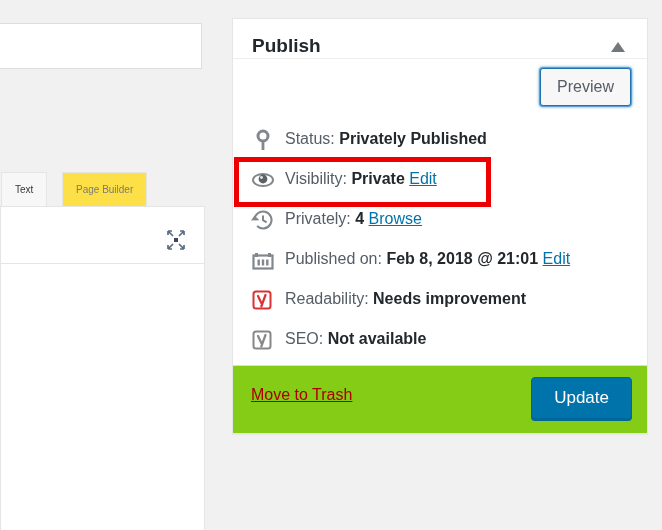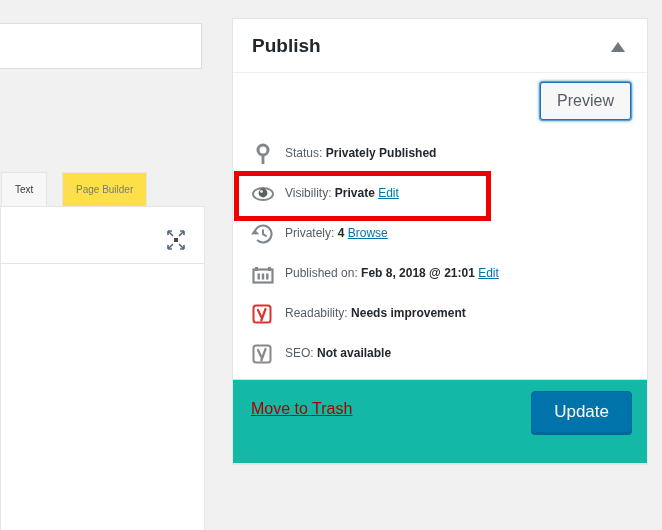--- a/index.html
+++ b/index.html
@@ -108,21 +108,21 @@
     left: 232px;
     top: 18px;
     width: 416px;
     background: #ffffff;
     border: 1px solid #e5e5e5;
     box-sizing: border-box;
     box-shadow: 0 1px 1px rgba(0,0,0,.04);
   }
   #publish-header {
     position: relative;
-    height: 54px;
+    height: 40px;
     border-bottom: 1px solid #eeeeee;
     box-sizing: border-box;
   }
   #publish-title {
     position: absolute;
     left: 19px;
     top: 16px;
     font-size: 19px;
     font-weight: 600;
     color: #23282d;
@@ -157,21 +157,21 @@
     font-family: "Liberation Sans", sans-serif;
   }
 
   #misc-actions {
     padding: 0 0 6px 0;
   }
   .misc-row {
     position: relative;
     min-height: 34px;
     padding: 8px 16px 8px 52px;
-    font-size: 12px;
+    font-size: 16px;
     color: #555d66;
     line-height: 24px;
     box-sizing: border-box;
   }
   .misc-icon {
     position: absolute;
     left: 17px;
     top: 8px;
     width: 26px;
     height: 26px;
@@ -197,22 +197,22 @@
     top: -2px;
     width: 257px;
     height: 50px;
     border: 5px solid #ee0000;
     box-sizing: border-box;
     pointer-events: none;
   }
 
   #publish-footer {
     position: relative;
-    height: 84px;
-    background: #14b8a6;
+    height: 68px;
+    background: #84cc16;
     border-top: 1px solid #ddd;
     box-sizing: border-box;
   }
   #trash-link {
     position: absolute;
     left: 18px;
     top: 20px;
     font-size: 16px;
     color: #a00;
     text-decoration: underline;

